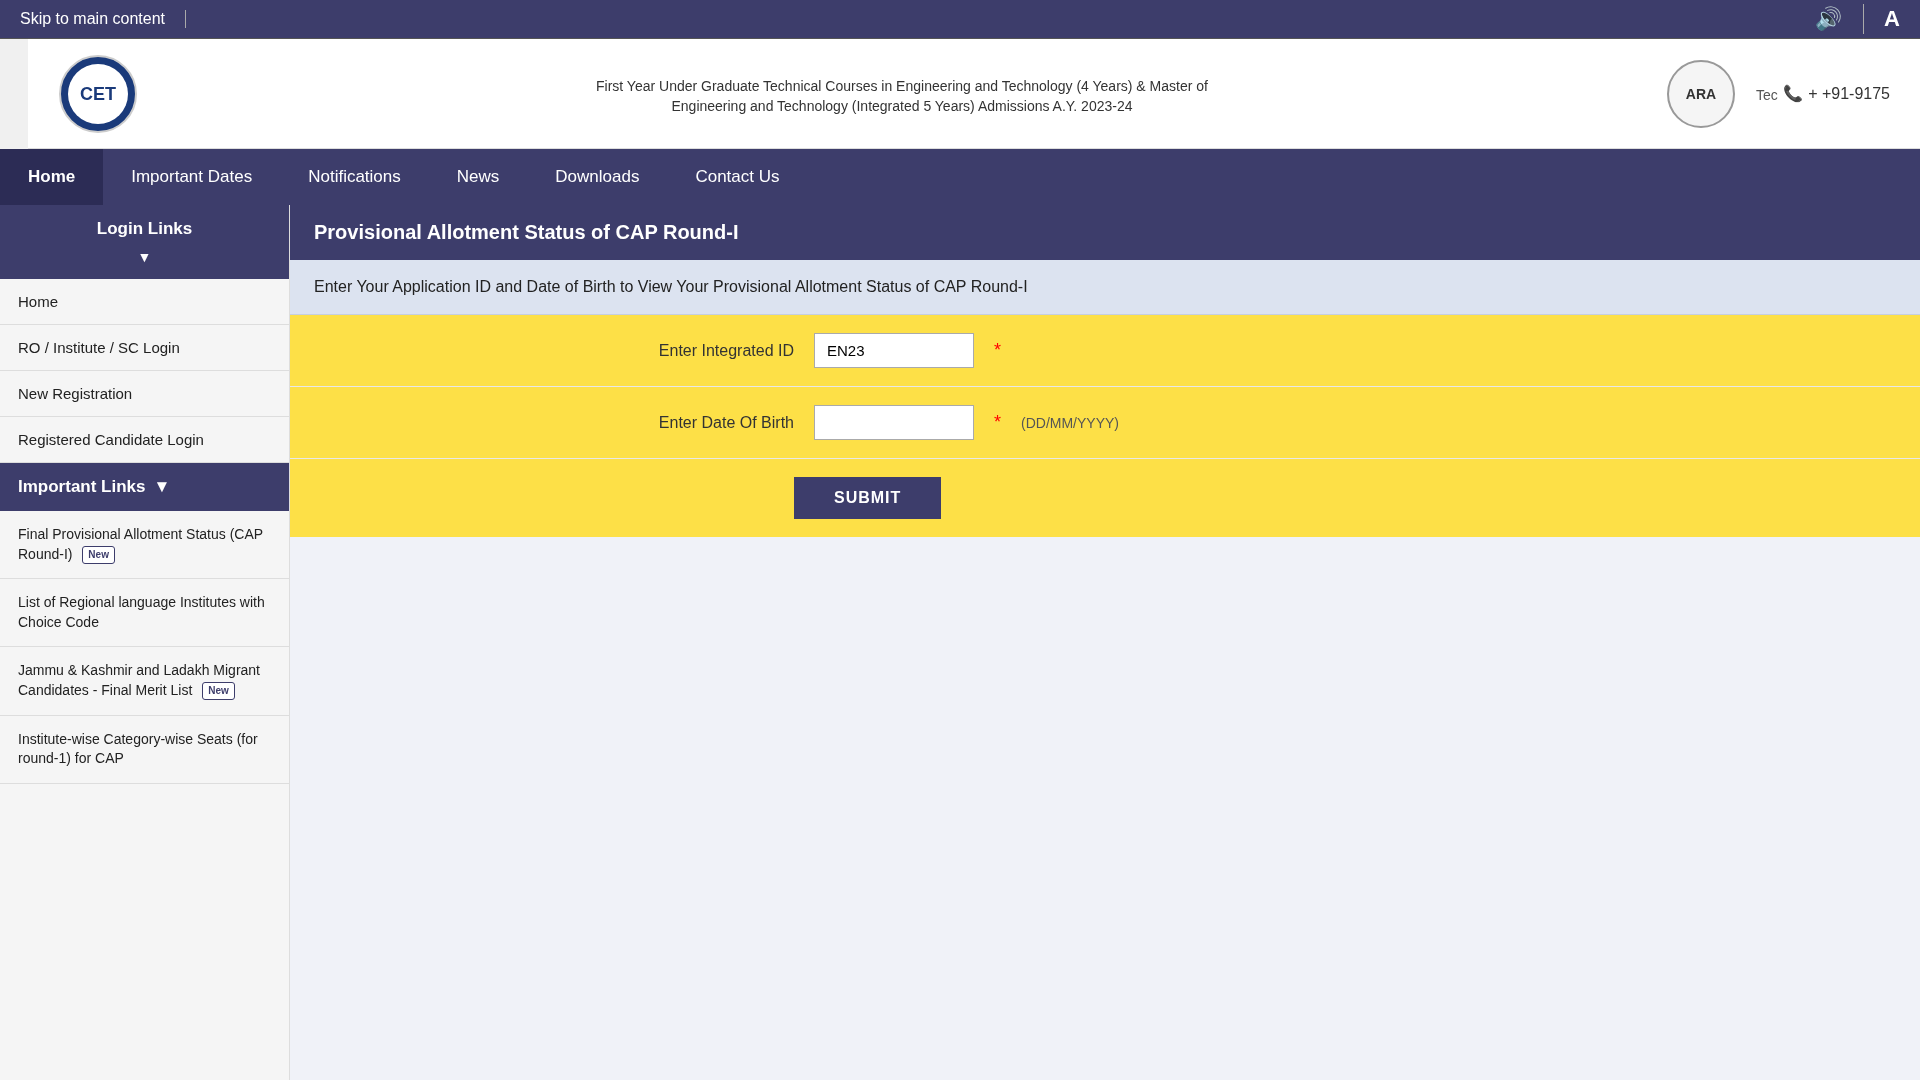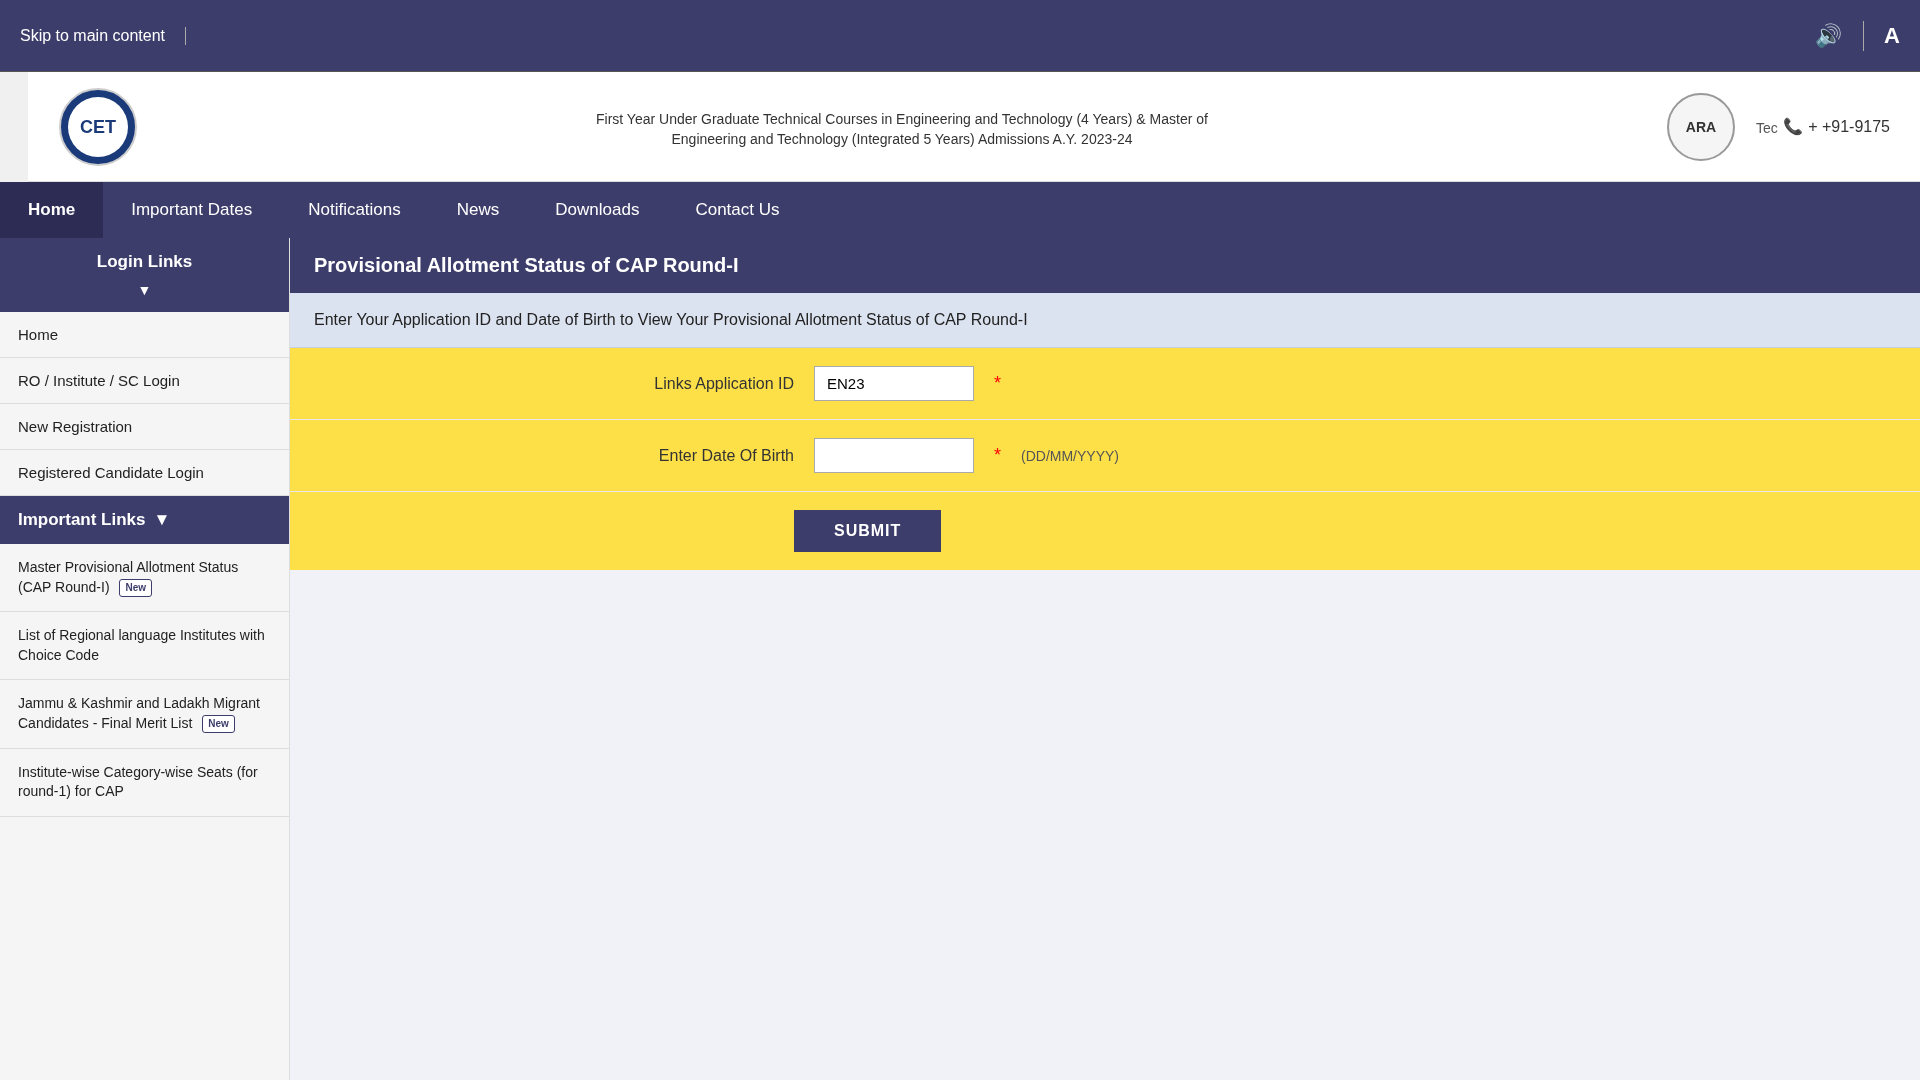--- a/index.html
+++ b/index.html
@@ -6,21 +6,21 @@
     body { font-family: Arial, sans-serif; background: #f0f0f0; width: 1920px; min-height: 1080px; overflow-x: hidden; }
 
     
     .top-bar {
       background: #3d3d6b;
       color: white;
       display: flex;
       align-items: center;
       justify-content: space-between;
       padding: 0 20px;
-      height: 72px;
+      height: 39px;
       border-bottom: 1px solid #555;
     }
     .top-bar-left {
       display: flex;
       align-items: center;
       gap: 20px;
     }
     .top-bar-skip {
       font-size: 16px;
       color: white;
@@ -339,21 +339,21 @@
     <div class="sidebar-item">RO / Institute / SC Login</div>
     <div class="sidebar-item">New Registration</div>
     <div class="sidebar-item">Registered Candidate Login</div>
 
     <div class="sidebar-important-header">
       <span>Important Links</span>
       <span class="arrow">▼</span>
     </div>
 
     <div class="sidebar-link">
-      <span>Master Provisional Allotment Status (CAP Round-I)</span>
+      <span>Final Provisional Allotment Status (CAP Round-I)</span>
       <span class="badge-new">New</span>
     </div>
     <div class="sidebar-link">
       <span>List of Regional language Institutes with Choice Code</span>
     </div>
     <div class="sidebar-link">
       <span>Jammu &amp; Kashmir and Ladakh Migrant Candidates - Final Merit List</span>
       <span class="badge-new">New</span>
     </div>
     <div class="sidebar-link">
@@ -361,21 +361,21 @@
     </div>
   </aside>
 
   <main class="content-area">
     <div class="section-header-bar">Provisional Allotment Status of CAP Round-I</div>
 
     <div class="form-container">
       <div class="form-intro">Enter Your Application ID and Date of Birth to View Your Provisional Allotment Status of CAP Round-I</div>
 
       <div class="form-row">
-        <div class="form-label">Links Application ID</div>
+        <div class="form-label">Enter Integrated ID</div>
         <div class="form-input-group">
           <input class="form-input" type="text" value="EN23" style="">
           <span class="required-star">*</span>
         </div>
       </div>
 
       <div class="form-row">
         <div class="form-label">Enter Date Of Birth</div>
         <div class="form-input-group">
           <input class="form-input" type="text" value="" style="">

